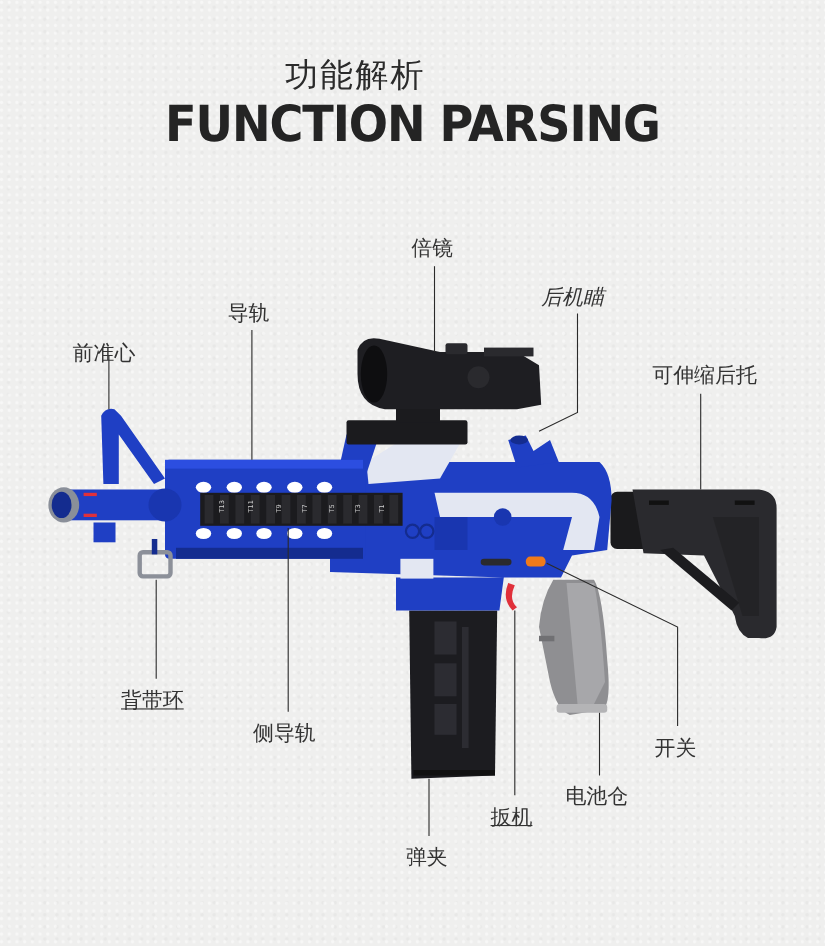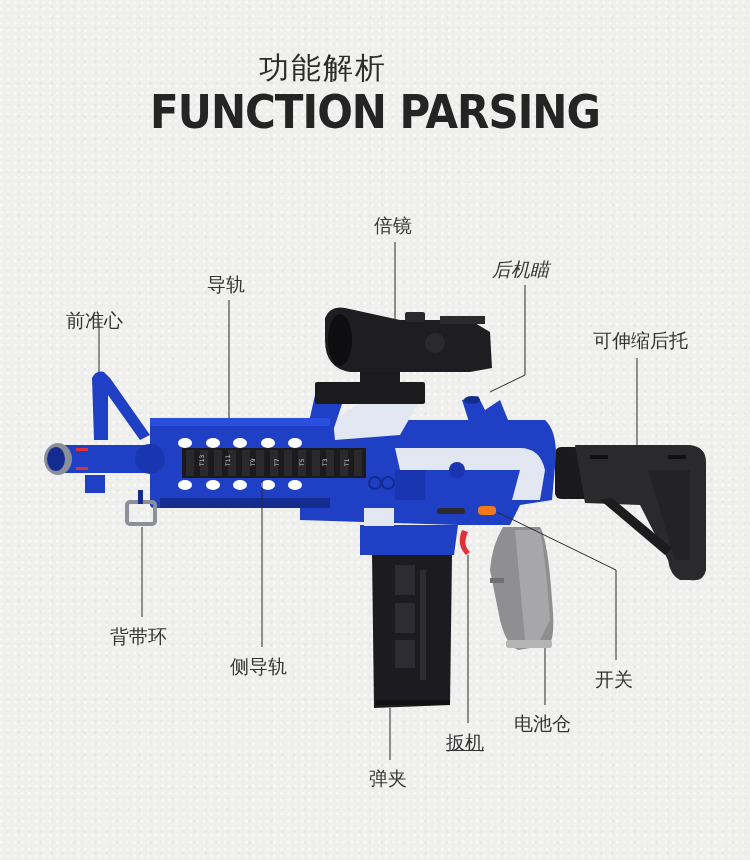--- a/index.html
+++ b/index.html
@@ -164,18 +164,18 @@
     <line x1="545" y1="648" x2="545" y2="705"></line>
     <polyline points="497,512 616,570 616,660"></polyline>
   </g>
 </svg>
 
 <div class="label" style="left:66px;top:308px;">前准心</div>
 <div class="label" style="left:207px;top:272px;">导轨</div>
 <div class="label" style="left:374px;top:213px;">倍镜</div>
 <div class="label" style="left:492px;top:257px;font-style:italic;">后机瞄</div>
 <div class="label" style="left:583px;top:328px;margin-left:10px;">可伸缩后托</div>
-<div class="label" style="left:110px;top:624px;">背带环</div>
+<div class="label" style="left:110px;top:624px;text-decoration:underline;">背带环</div>
 <div class="label" style="left:230px;top:654px;">侧导轨</div>
 <div class="label" style="left:369px;top:766px;text-align:right;">弹夹</div>
 <div class="label" style="left:446px;top:730px;text-decoration:underline;">扳机</div>
 <div class="label" style="left:514px;top:711px;">电池仓</div>
 <div class="label" style="left:595px;top:667px;">开关</div>
 
 </body></html>

